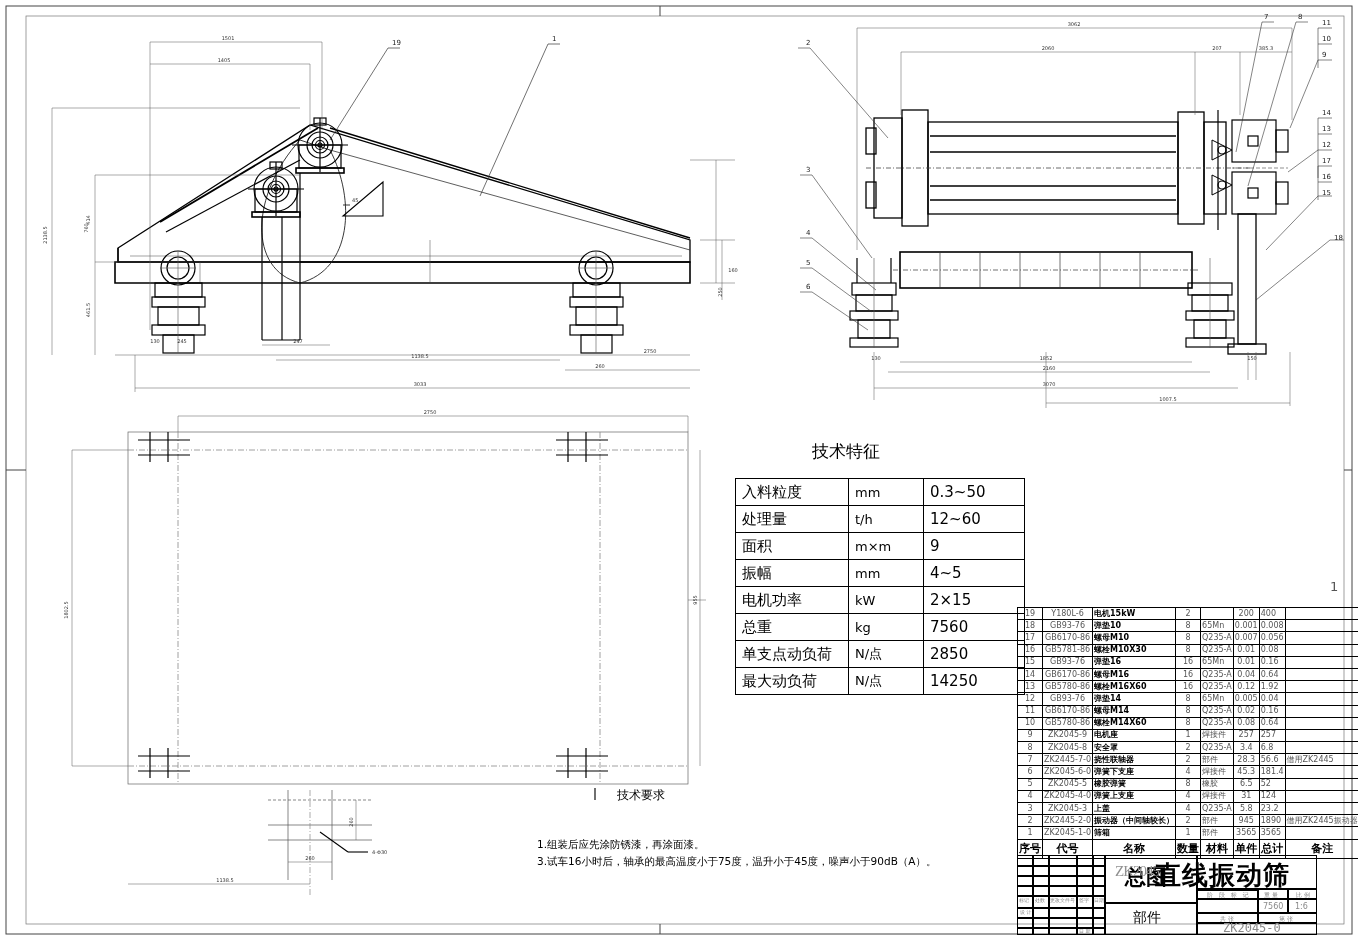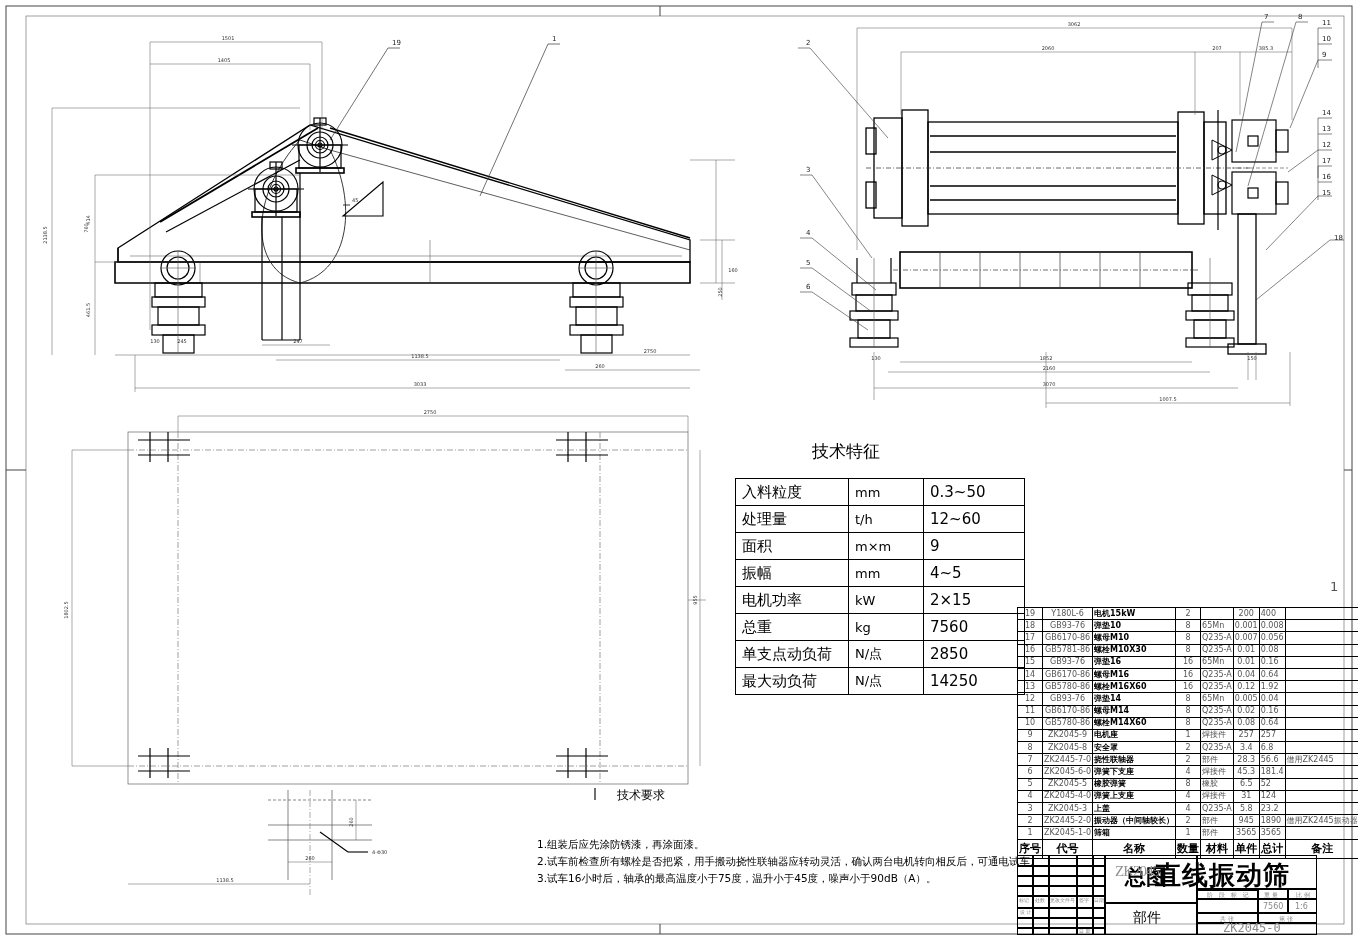--- a/index.html
+++ b/index.html
@@ -488,21 +488,20 @@
         <td class="c1">最大动负荷</td>
         <td class="c2">N/点</td>
         <td class="c3">14250</td>
       </tr>
     </tbody>
 </table>
 
 <div class="txt" id="tech-req-title">技术要求</div>
 <div id="tech-req-list">
     <div>1.组装后应先涂防锈漆，再涂面漆。</div>
-    <div>2.试车前检查所有螺栓是否把紧，用手搬动挠性联轴器应转动灵活，确认两台电机转向相反后，可通电试车。</div>
     <div>3.试车16小时后，轴承的最高温度小于75度，温升小于45度，噪声小于90dB（A）。</div>
   </div>
 
 <table id="bom">
   <tbody>
       <tr>
         <td class="b-no">19</td>
         <td class="b-code">Y180L-6</td>
         <td class="b-name nm">电机15kW</td>
         <td class="b-qty">2</td>

